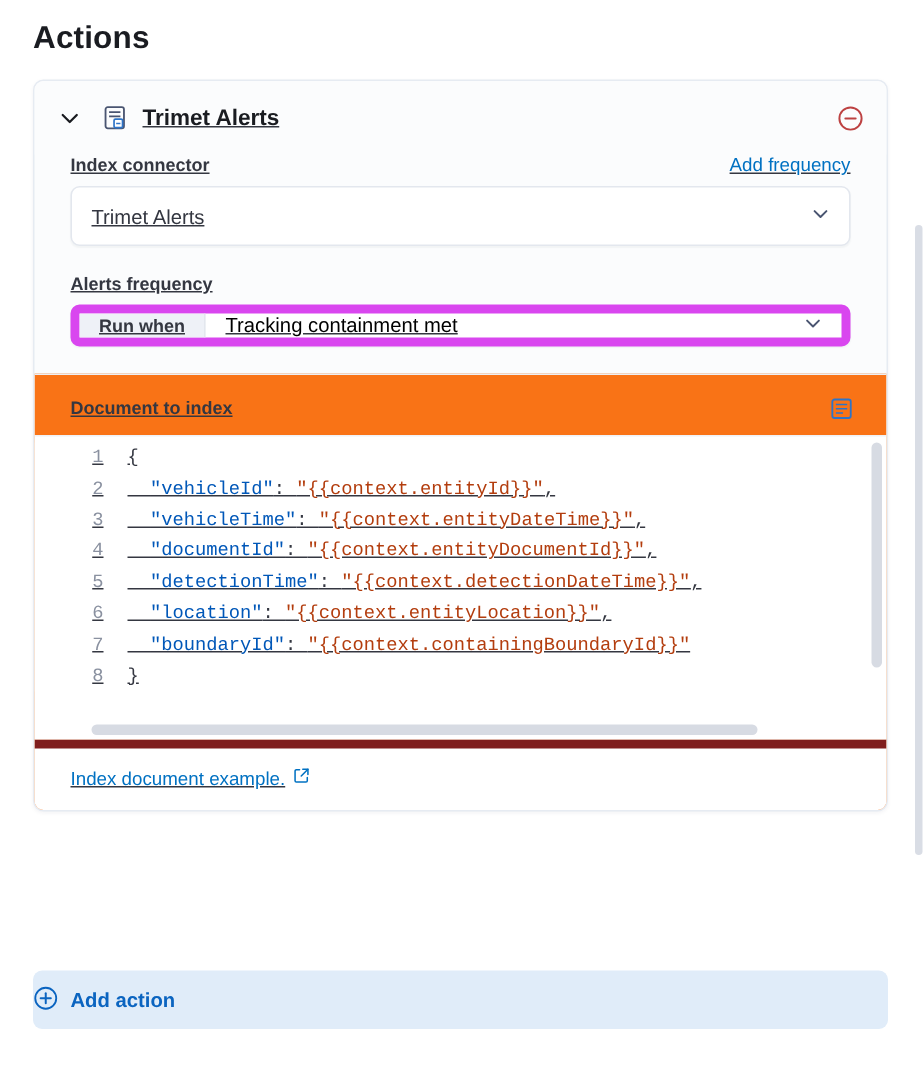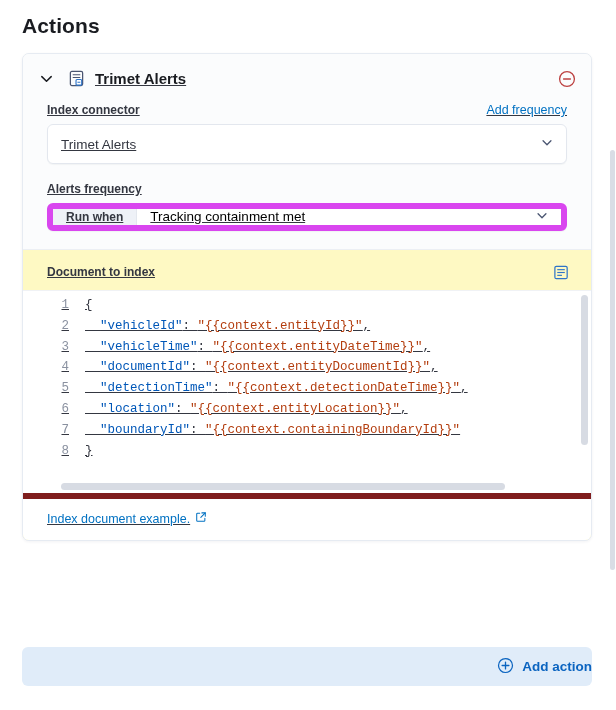--- a/index.html
+++ b/index.html
@@ -151,21 +151,21 @@
     top: 50%;
     transform: translateY(-50%);
   }
 
   .doc-section {
     margin-top: 4px;
     margin-left: -24px;
     margin-right: -24px;
     padding: 0 0 0 0;
     border-top: 1px solid #eceff4;
-    background: #fef9c3;
+    background: #f97316;
   }
   .doc-head {
     display: flex;
     align-items: center;
     justify-content: space-between;
     padding: 12px 20px 8px 24px;
   }
   .doc-label {
     font-size: 12px;
     font-weight: bold;
@@ -249,21 +249,21 @@
   .add-action {
     position: absolute;
     left: 22px;
     top: 647px;
     width: 570px;
     height: 39px;
     background: #e0ecf9;
     border-radius: 6px;
     display: flex;
     align-items: center;
-    justify-content: flex-end;
+    justify-content: flex-start;
     gap: 8px;
     color: #0b64c0;
     font-size: 13.5px;
     font-weight: bold;
     cursor: pointer;
   }
 
   .page-scrollbar {
     position: absolute;
     right: 1px;

